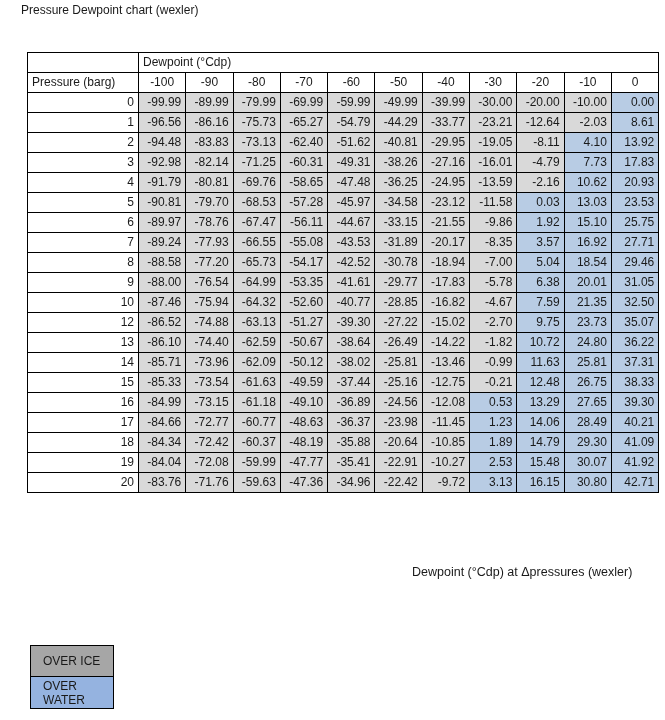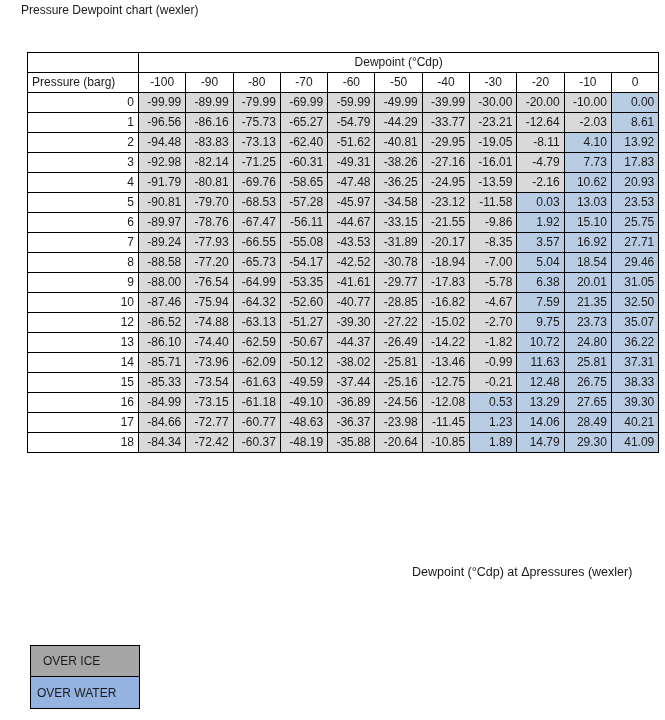--- a/index.html
+++ b/index.html
@@ -47,21 +47,20 @@
     background: #ffffff;
     box-sizing: border-box;
     line-height: 18px;
   }
   
   col.col-pressure { width: 111px; }
   col.col-data     { width: 47.3px; }
 
   
   td.group-header {
-    text-align: center;
     background: #ffffff;
     height: 24px;
   }
   
   td.corner-blank {
     border: none;
     background: #ffffff;
   }
 
   th.pressure-label {
@@ -93,34 +92,34 @@
     font-size: 12.5px;
     line-height: 16px;
     white-space: nowrap;
   }
 
   
   #legend {
     position: absolute;
     left: 30px;
     top: 645px;
-    width: 110px;
+    width: 84px;
     border: 1.5px solid #000000;
     box-sizing: border-box;
   }
   .legend-row {
     height: 31px;
     display: flex;
     align-items: center;
     padding-left: 12px;
     font-size: 12px;
     box-sizing: border-box;
   }
   .legend-row.ice   { background: #a6a6a6; border-bottom: 1.5px solid #000000; }
-  .legend-row.water { background: #95b3e0; padding-left: 6px; }
+  .legend-row.water { background: #95b3e0; }
 </style>
 </head>
 <body>
 
 <div id="page-title">Pressure Dewpoint chart (wexler)</div>
 
 <div id="dewpoint-table-wrap">
   <table class="dewpoint">
     <colgroup>
       <col class="col-pressure">
@@ -324,21 +323,21 @@
           <td class="val water">9.75</td>
           <td class="val water">23.73</td>
           <td class="val water">35.07</td>
         </tr>
         <tr>
           <td class="pressure-cell">13</td>
           <td class="val ice">-86.10</td>
           <td class="val ice">-74.40</td>
           <td class="val ice">-62.59</td>
           <td class="val ice">-50.67</td>
-          <td class="val ice">-44.37</td>
+          <td class="val ice">-38.64</td>
           <td class="val ice">-26.49</td>
           <td class="val ice">-14.22</td>
           <td class="val ice">-1.82</td>
           <td class="val water">10.72</td>
           <td class="val water">24.80</td>
           <td class="val water">36.22</td>
         </tr>
         <tr>
           <td class="pressure-cell">14</td>
           <td class="val ice">-85.71</td>
@@ -402,20 +401,48 @@
           <td class="val ice">-60.37</td>
           <td class="val ice">-48.19</td>
           <td class="val ice">-35.88</td>
           <td class="val ice">-20.64</td>
           <td class="val ice">-10.85</td>
           <td class="val water">1.89</td>
           <td class="val water">14.79</td>
           <td class="val water">29.30</td>
           <td class="val water">41.09</td>
         </tr>
+        <tr>
+          <td class="pressure-cell">19</td>
+          <td class="val ice">-84.04</td>
+          <td class="val ice">-72.08</td>
+          <td class="val ice">-59.99</td>
+          <td class="val ice">-47.77</td>
+          <td class="val ice">-35.41</td>
+          <td class="val ice">-22.91</td>
+          <td class="val ice">-10.27</td>
+          <td class="val water">2.53</td>
+          <td class="val water">15.48</td>
+          <td class="val water">30.07</td>
+          <td class="val water">41.92</td>
+        </tr>
+        <tr>
+          <td class="pressure-cell">20</td>
+          <td class="val ice">-83.76</td>
+          <td class="val ice">-71.76</td>
+          <td class="val ice">-59.63</td>
+          <td class="val ice">-47.36</td>
+          <td class="val ice">-34.96</td>
+          <td class="val ice">-22.42</td>
+          <td class="val ice">-9.72</td>
+          <td class="val water">3.13</td>
+          <td class="val water">16.15</td>
+          <td class="val water">30.80</td>
+          <td class="val water">42.71</td>
+        </tr>
       </tbody>
   </table>
 </div>
 
 <div id="chart-caption">Dewpoint (°Cdp) at Δpressures (wexler)</div>
 
 <div id="legend">
     <div class="legend-row ice" style="background: rgb(166, 166, 166);">
       <span>OVER ICE</span>
     </div>

